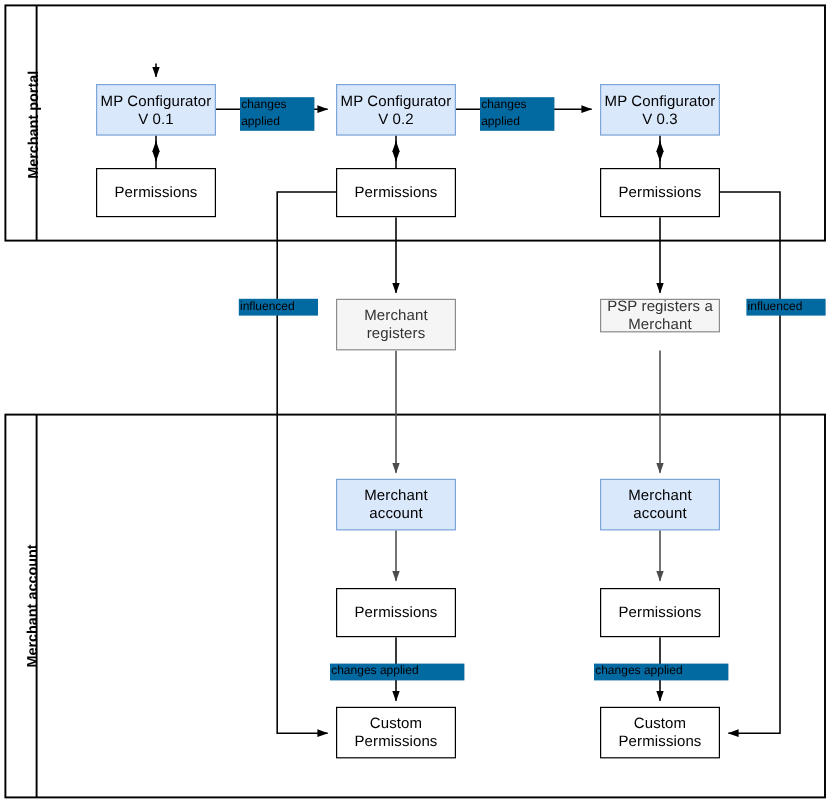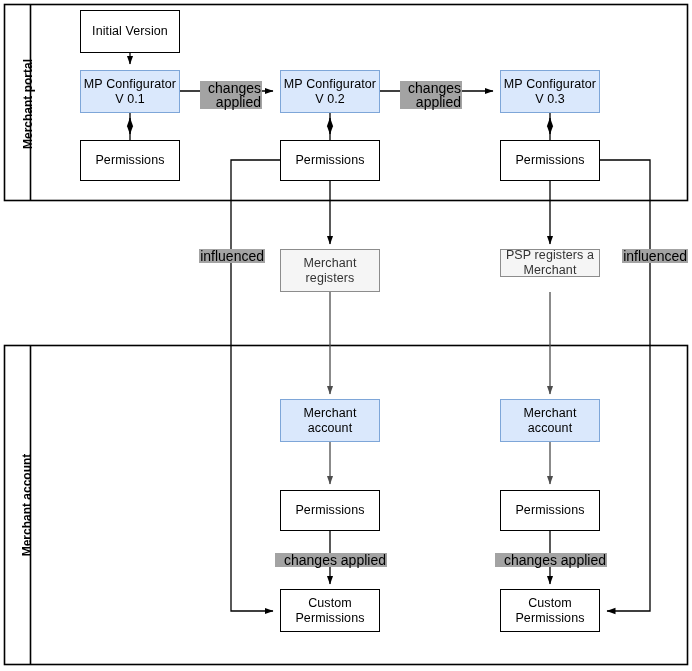--- a/index.html
+++ b/index.html
@@ -55,25 +55,25 @@
     font-weight: bold;
     color: #000000;
     transform-origin: center center;
     display: flex;
     align-items: center;
     justify-content: center;
     white-space: nowrap;
   }
   .edge-label {
     position: absolute;
-    font-size: 14px;
+    font-size: 10px;
     line-height: 14px;
     color: #000000;
-    background: #a3a3a3;
-    text-align: right;
+    background: #0369a1;
+    text-align: left;
     white-space: pre-line;
     padding: 0 1px;
   }
 </style>
 </head>
 <body>
 
 <div id="diagram-root">
 
   <svg class="layer" viewBox="0 0 692 671">
@@ -128,21 +128,20 @@
 
     <path d="M280,160 L231,160 L231,611 L273,611" stroke="#000000" stroke-width="1.3" fill="none" marker-end="url(#arrow)"></path>
 
     <path d="M600,160 L650,160 L650,611 L607,611" stroke="#000000" stroke-width="1.3" fill="none" marker-end="url(#arrow)"></path>
   </svg>
 
   <div class="lane-title" style="left:-62px; top:94px; width:180px; height:20px; transform: rotate(-90deg);">Merchant portal</div>
 
   <div class="lane-title" style="left:-73px; top:495px; width:200px; height:20px; transform: rotate(-90deg);">Merchant account</div>
 
-  <div class="node" style="left:80px; top:10px; width:100px; height:43px;">Initial Version</div>
 
   <div class="node blue" style="left:80px; top:70px; width:100px; height:43px;">MP Configurator
 V 0.1</div>
 
   <div class="node blue" style="left:280px; top:70px; width:100px; height:43px;">MP Configurator
 V 0.2</div>
 
   <div class="node blue" style="left:500px; top:70px; width:100px; height:43px;">MP Configurator
 V 0.3</div>
 

